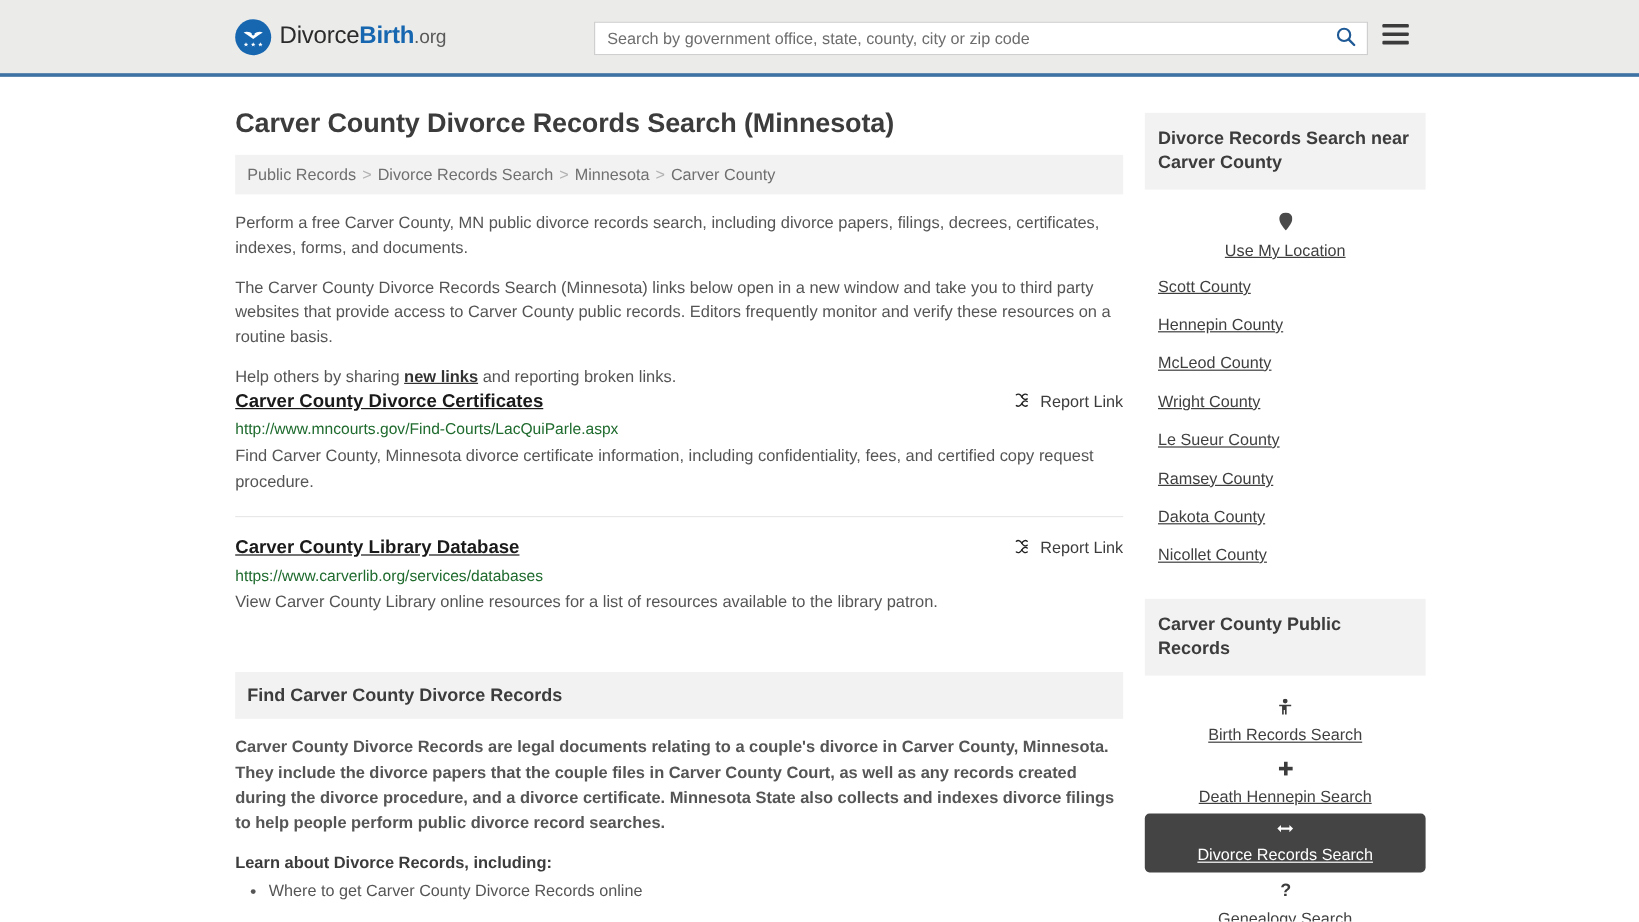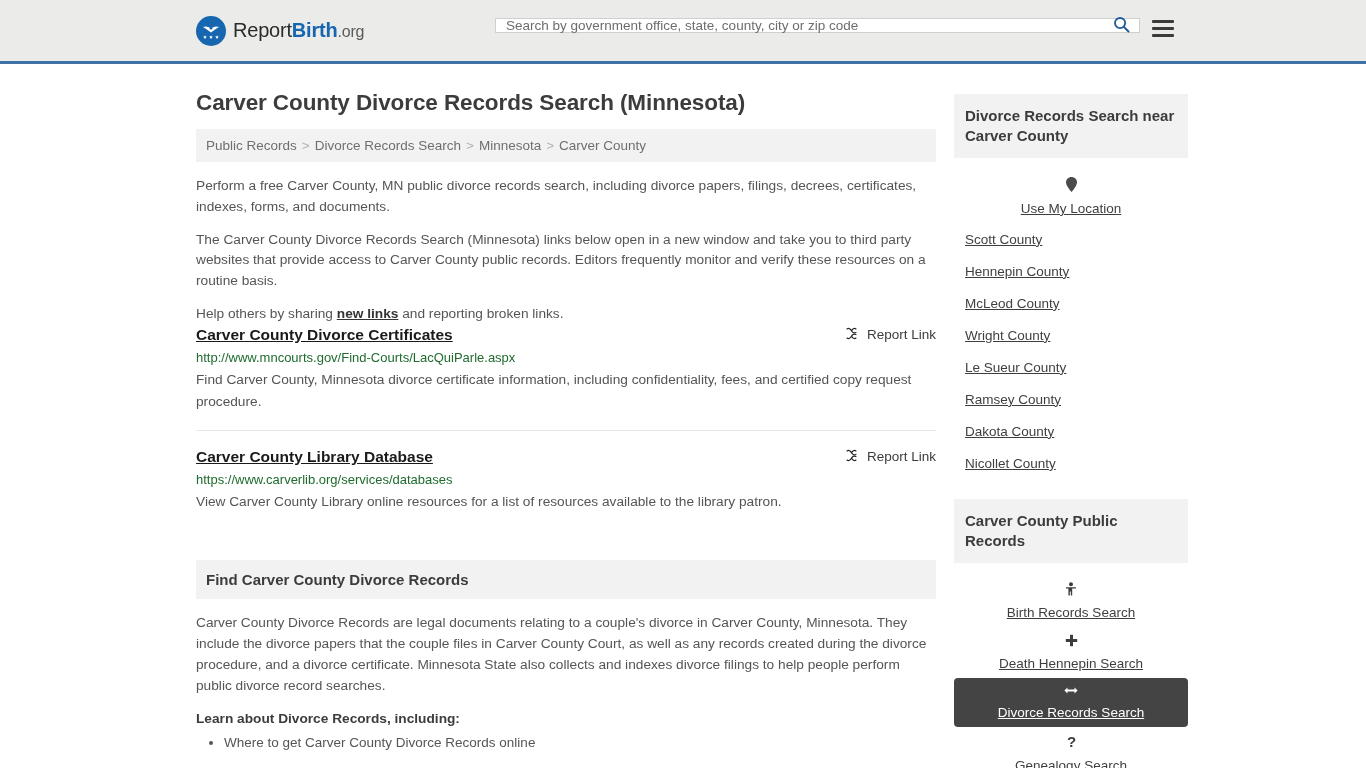--- a/index.html
+++ b/index.html
@@ -49,21 +49,21 @@
   }
   .brand-text .c1 { color: #2b2b2b; }
   .brand-text .c2 { color: #1666b0; font-weight: bold; }
   .brand-text .c3 { color: #5a5a5a; font-size: 16px; }
 
   .search-wrap {
     position: absolute;
     left: 495px;
     top: 18px;
     width: 645px;
-    height: 15px;
+    height: 28px;
     background: #ffffff;
     border: 1px solid #cfcfcf;
     display: flex;
     align-items: center;
   }
   .search-input {
     flex: 1;
     border: 0;
     outline: 0;
     height: 26px;
@@ -198,20 +198,21 @@
     font-weight: bold;
     color: #3c3c3c;
     margin-top: 30px;
   }
   .section-body { padding-top: 14px; }
   .section-body p {
     font-size: 13.7px;
     line-height: 1.52;
     color: #555555;
     margin: 0 0 14px 0;
+    font-weight: bold;
   }
   .learn-head {
     font-size: 13.7px;
     font-weight: bold;
     color: #3c3c3c;
     margin: 0 0 6px 0;
   }
   .learn-list {
     margin: 0; padding-left: 28px;
   }
@@ -277,21 +278,21 @@
     <span class="brand-mark">
       <svg width="22" height="22" viewBox="0 0 22 22" aria-hidden="true">
         <path d="M3 7 Q7 5.5 11 8.5 Q15 5.5 19 7 Q15.5 9 11 12.5 Q6.5 9 3 7 Z" fill="#ffffff"></path>
         <circle cx="11" cy="8.2" r="1.3" fill="#1666b0"></circle>
         <path d="M5 15.3 l.55 1.2 1.3.1 -1 .85 .32 1.25 -1.17-.7 -1.17.7 .32-1.25 -1-.85 1.3-.1 Z" fill="#ffffff"></path>
         <path d="M11 15.3 l.55 1.2 1.3.1 -1 .85 .32 1.25 -1.17-.7 -1.17.7 .32-1.25 -1-.85 1.3-.1 Z" fill="#ffffff"></path>
         <path d="M17 15.3 l.55 1.2 1.3.1 -1 .85 .32 1.25 -1.17-.7 -1.17.7 .32-1.25 -1-.85 1.3-.1 Z" fill="#ffffff"></path>
       </svg>
     </span>
     <span class="brand-text">
-      <span class="c1">Report</span><span class="c2">Birth</span><span class="c3">.org</span>
+      <span class="c1">Divorce</span><span class="c2">Birth</span><span class="c3">.org</span>
     </span>
   </div>
 
   <div class="search-wrap">
     <input class="search-input" type="text" placeholder="Search by government office, state, county, city or zip code" style="">
     <button class="search-btn">
       <span>
         <svg width="17" height="17" viewBox="0 0 18 18" aria-hidden="true">
           <circle cx="7.5" cy="7.5" r="5.4" fill="none" stroke="#1f5a96" stroke-width="1.9"></circle>
           <line x1="11.5" y1="11.5" x2="16.4" y2="16.4" stroke="#1f5a96" stroke-width="2.1" stroke-linecap="round"></line>

